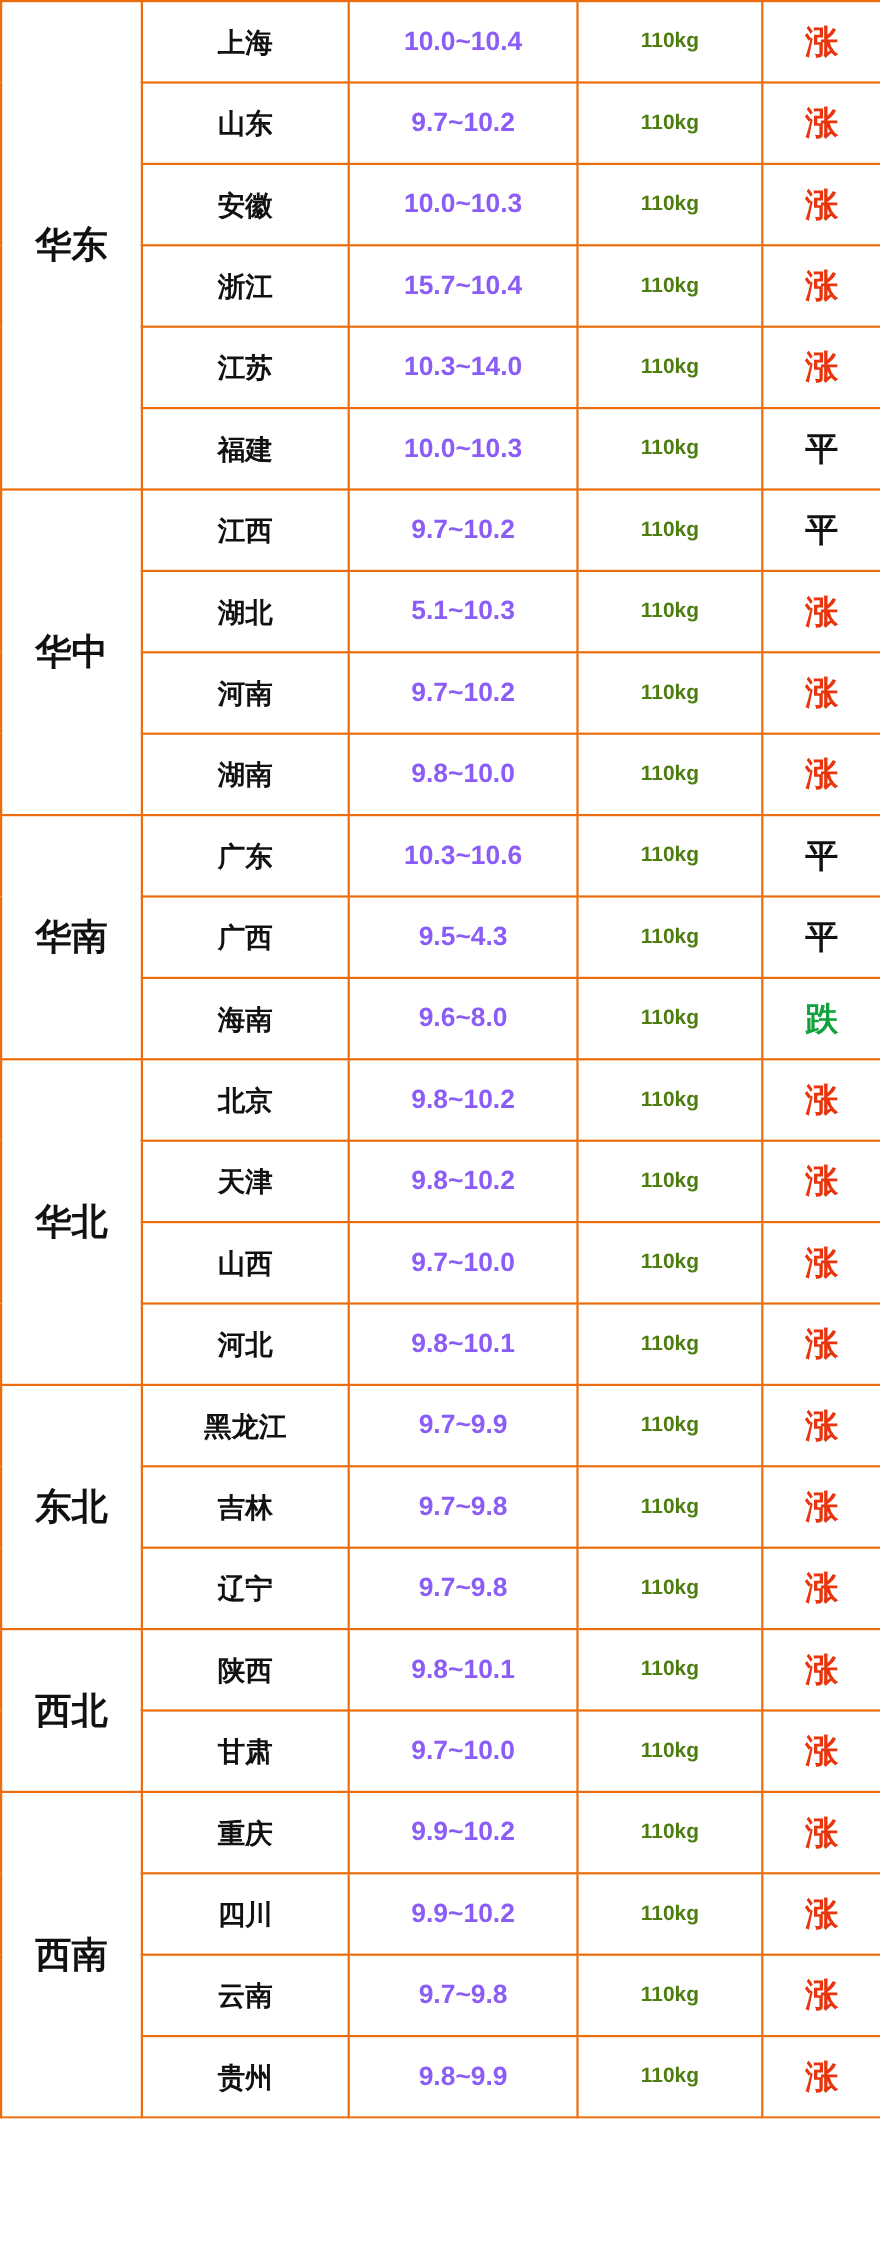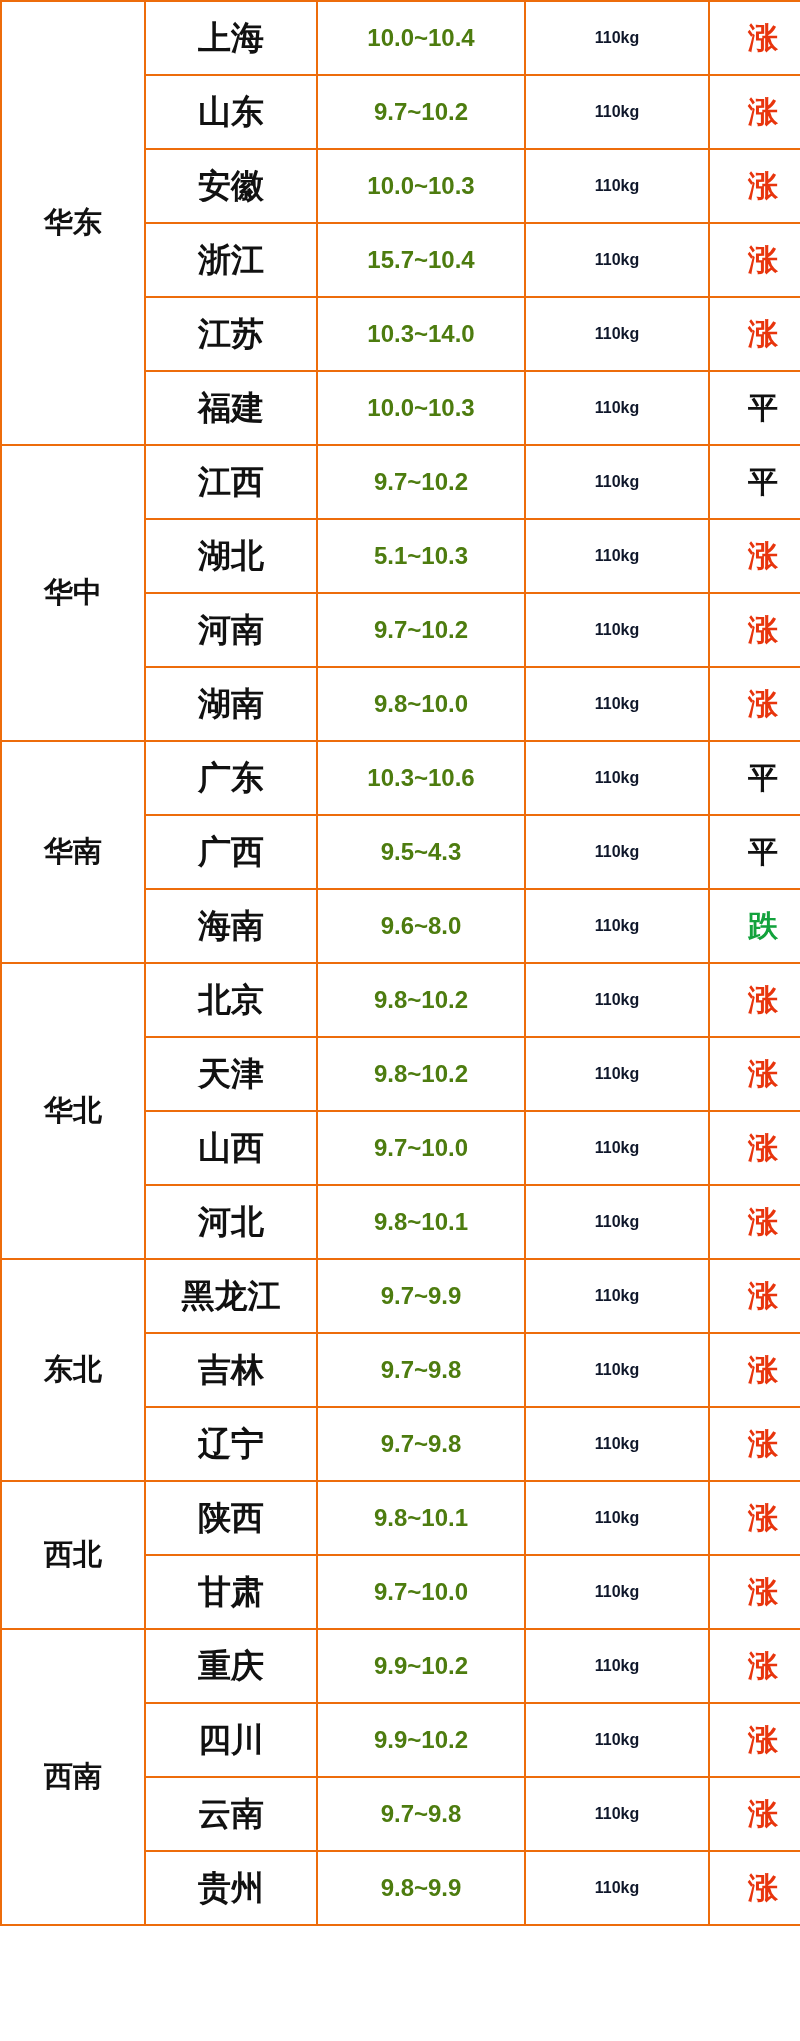--- a/index.html
+++ b/index.html
@@ -49,39 +49,39 @@
   table.price-table td {
     border: 2px solid #ED6C0B;
     text-align: center;
     vertical-align: middle;
     font-weight: bold;
     height: 74px;
     box-sizing: border-box;
     background: #ffffff;
   }
   td.region {
-    width: 144px;
-    font-size: 29px;
+    width: 128px;
+    font-size: 33px;
     color: #111111;
   }
   td.province {
-    width: 172px;
-    font-size: 33px;
+    width: 188px;
+    font-size: 25px;
     color: #111111;
   }
   td.price {
     width: 208px;
     font-size: 24px;
+    color: #8b5cf6;
+    margin-left: 44px;
+  }
+  td.weight {
+    width: 168px;
+    font-size: 19px;
     color: #4d7c0f;
-    margin-left: 44px;
-  }
-  td.weight {
-    width: 184px;
-    font-size: 16px;
-    color: #0f172a;
   }
   td.trend {
     width: 108px;
     font-size: 30px;
   }
   .trend-up { color: #E8350D; }
   .trend-flat { color: #111111; }
   .trend-down { color: #12A23C; }
 </style>
 </head>

